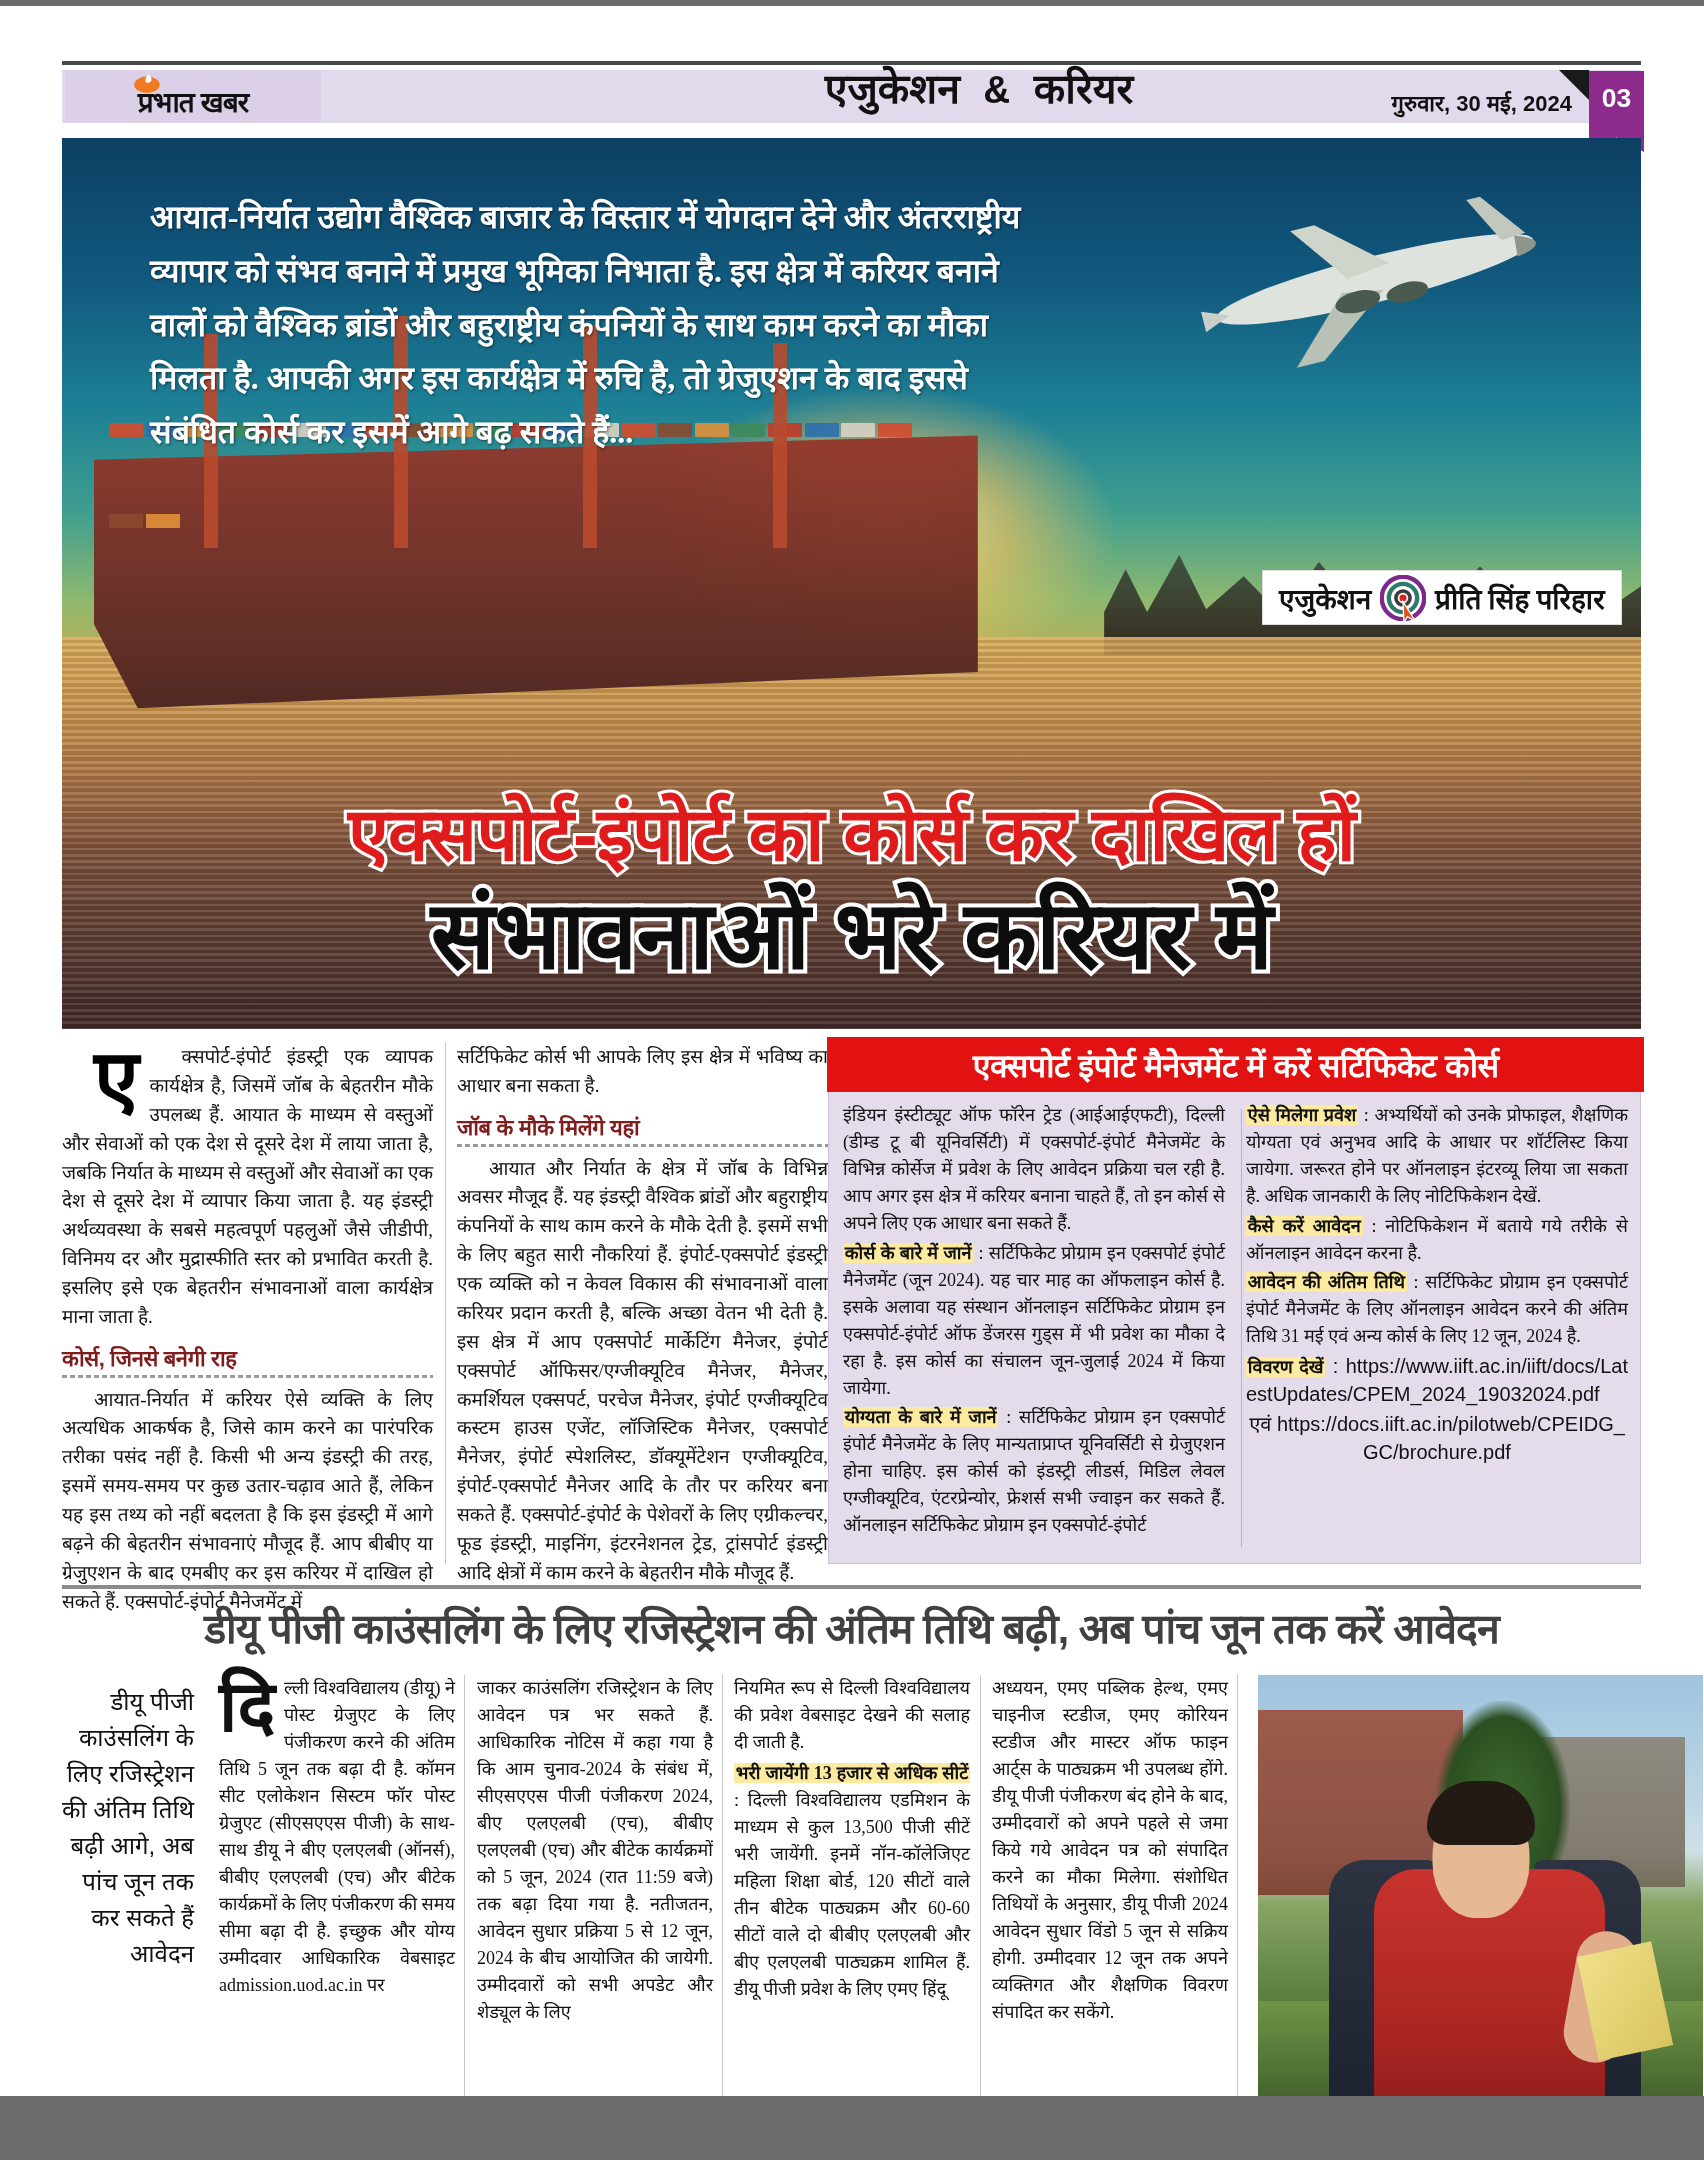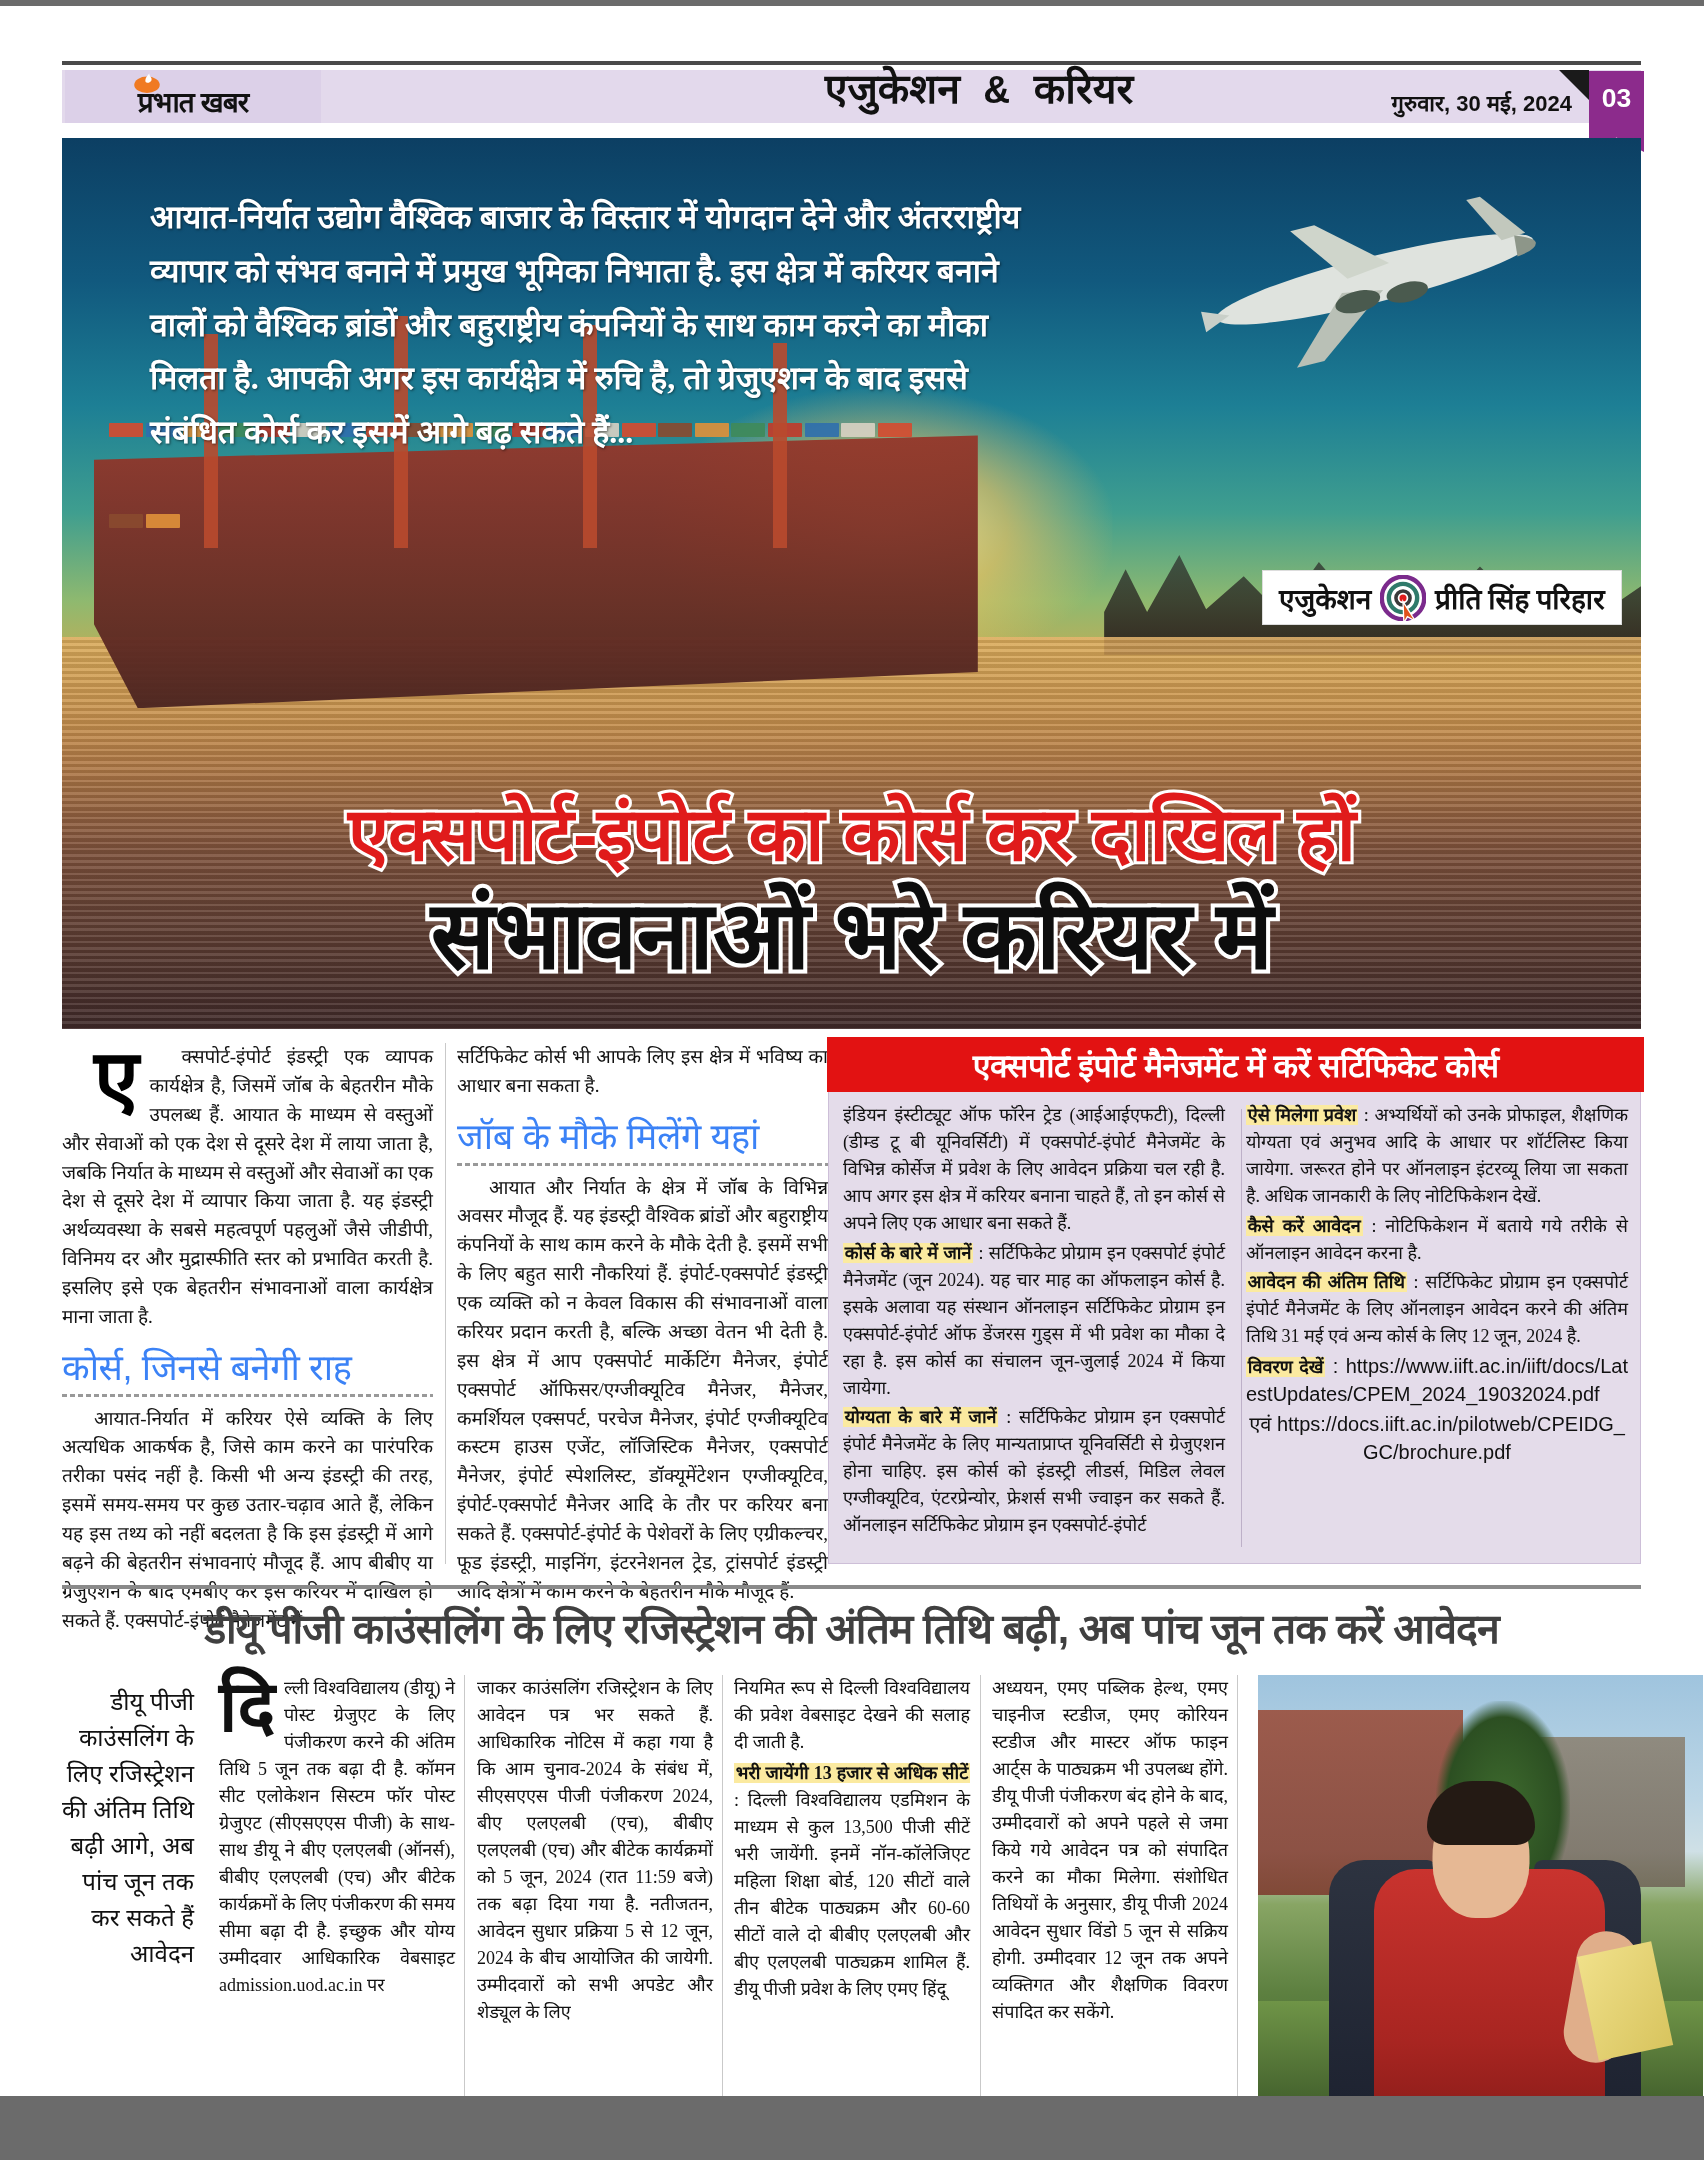--- a/index.html
+++ b/index.html
@@ -103,21 +103,21 @@
   .col-sep{position:absolute;top:0;width:0.9px;height:521px;background:#c9c9c9;}
   .body-p{
     font-family:"Liberation Serif",serif;font-size:19px;line-height:1.52;color:#111;
     text-align:justify;text-indent:32px;margin-bottom:6.2px;
   }
   .dropcap{
     float:left;font-family:"Liberation Serif",serif;font-weight:bold;font-size:81px;
     line-height:.82;margin:3.5px 10.6px 0 0;color:#000;
   }
   .sub-h{
-    font-family:"Liberation Sans",sans-serif;font-weight:normal;font-size:36px;color:#3b82f6;
+    font-family:"Liberation Sans",sans-serif;font-weight:bold;font-size:22px;color:#7f1d1d;
     margin:10.6px 0 2.6px;letter-spacing:-0.4px;
   }
   .sub-rule{height:2.6px;background:repeating-linear-gradient(90deg,#999 0 5.3px,#fff 5.3px 8px);margin-bottom:8px;}
 
   
   .cert-box{position:absolute;left:828px;top:1037px;width:813px;height:521px;background:#e4dcea;border:0.9px solid #cdbfd8;}
   .cert-banner{
     position:absolute;left:-1.8px;top:-7px;width:817px;height:55px;background:#e21212;
     display:flex;align-items:center;justify-content:center;
   }

